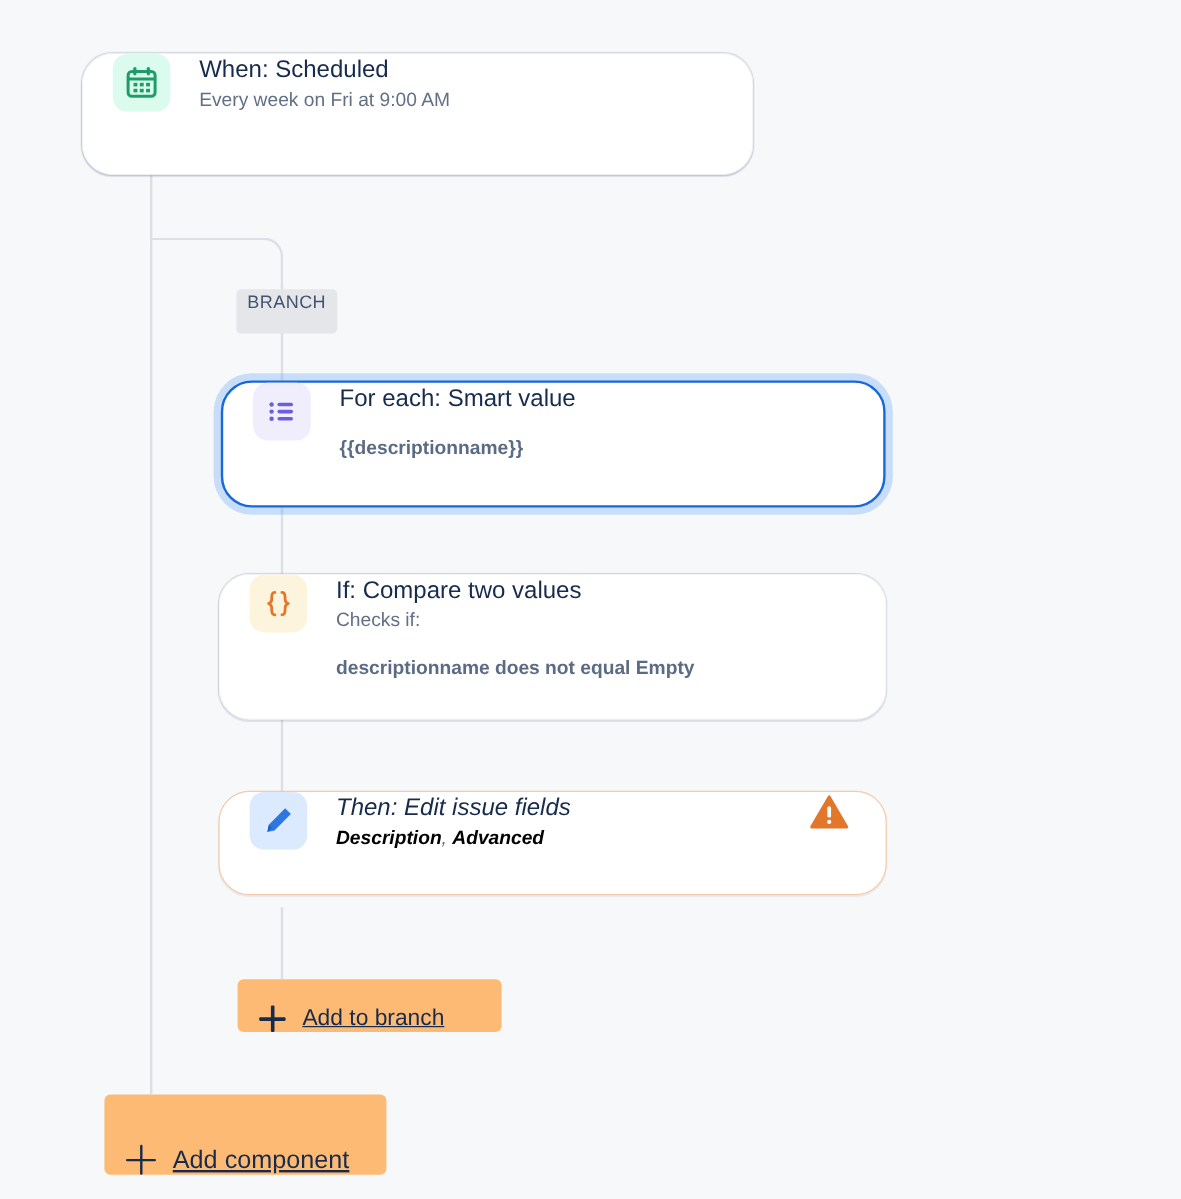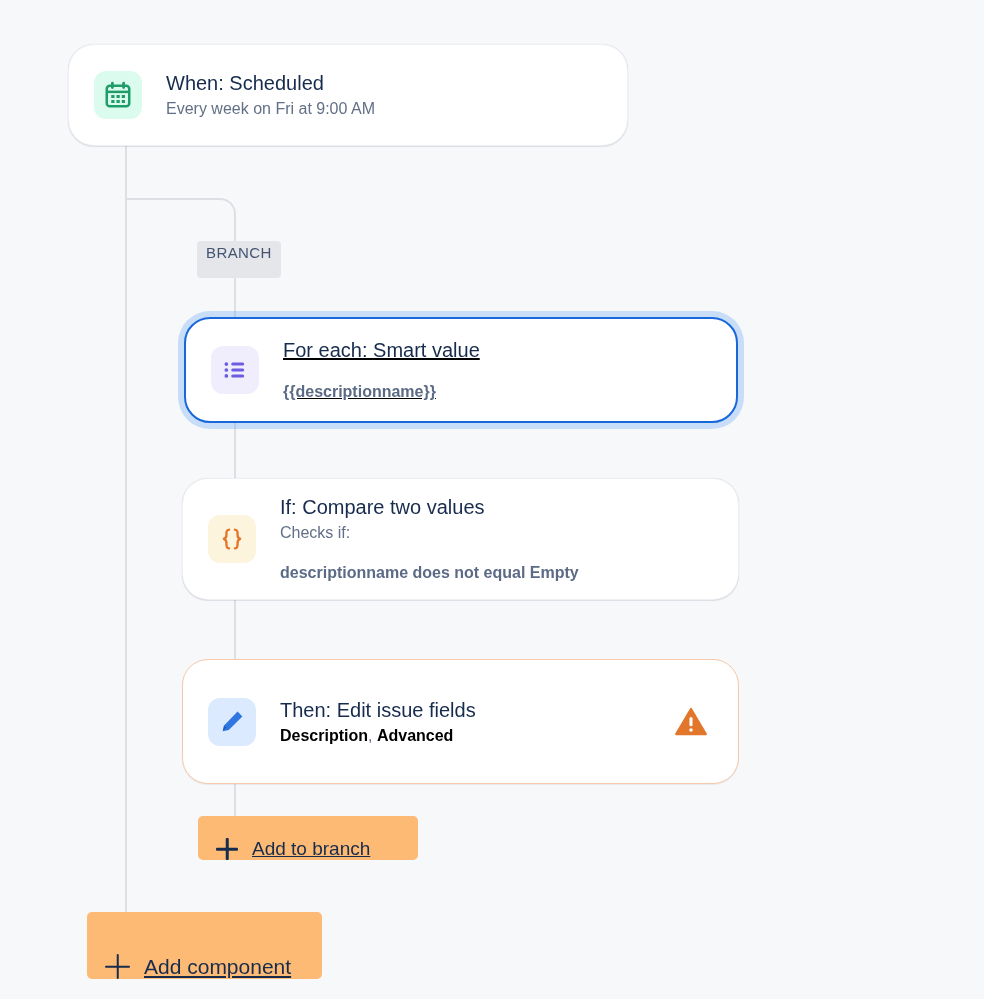--- a/index.html
+++ b/index.html
@@ -47,28 +47,26 @@
     white-space: nowrap;
   }
 
   
   .card {
     position: absolute;
     background: #ffffff;
     border-radius: 26px;
     box-sizing: border-box;
     display: flex;
-    align-items: center;
     box-shadow: 0 1px 1px rgba(9,30,66,0.10), 0 0 1px rgba(9,30,66,0.15);
     border: 1px solid rgba(9,30,66,0.07);
   }
   .card.selected {
     border: 2px solid #1868db;
     box-shadow: 0 0 0 6px rgba(90,160,245,0.30);
-    text-decoration: underline;
   }
   .card.warn {
     border: 1px solid #f7c9a8;
     box-shadow: 0 1px 1px rgba(9,30,66,0.07);
   }
 
   .card-icon {
     flex: 0 0 auto;
     width: 48px;
     height: 48px;
@@ -216,21 +214,21 @@
         <path d="M14.5 4 C17 4 16.8 7 16.8 9 C16.8 10.6 17.7 11.4 19 11.9 C17.7 12.4 16.8 13.3 16.8 15 C16.8 17 17 20 14.5 20" fill="none" stroke="#e2762a" stroke-width="2" stroke-linecap="round" stroke-linejoin="round"></path>
       </svg>
     </div>
     <div class="card-body">
       <div class="card-title">If: Compare two values</div>
       <div class="card-sub">Checks if:</div>
       <div class="card-sub bold">descriptionname does not equal Empty</div>
     </div>
   </div>
 
-  <div class="card warn" style="left:182px; top:659px; width:557px; height:125px;">
+  <div class="card warn" style="left:182px; top:659px; width:557px; height:87px;font-style:italic;">
     <div class="card-icon icon-blue">
       <svg width="28" height="28" viewBox="0 0 24 24" aria-hidden="true">
         <path d="M16.8 3.1 L20.9 7.2 L9.2 18.9 L4.1 20 L5.2 14.9 Z" fill="#2f76e0"></path>
         <path d="M4.1 20 L5.2 14.9 L7.3 17 Z" fill="#1a5fc4"></path>
       </svg>
     </div>
     <div class="card-body">
       <div class="card-title">Then: Edit issue fields</div>
       <div class="card-sub"><span class="b">Description</span><span class="plain">, </span><span class="b">Advanced</span></div>
     </div>

